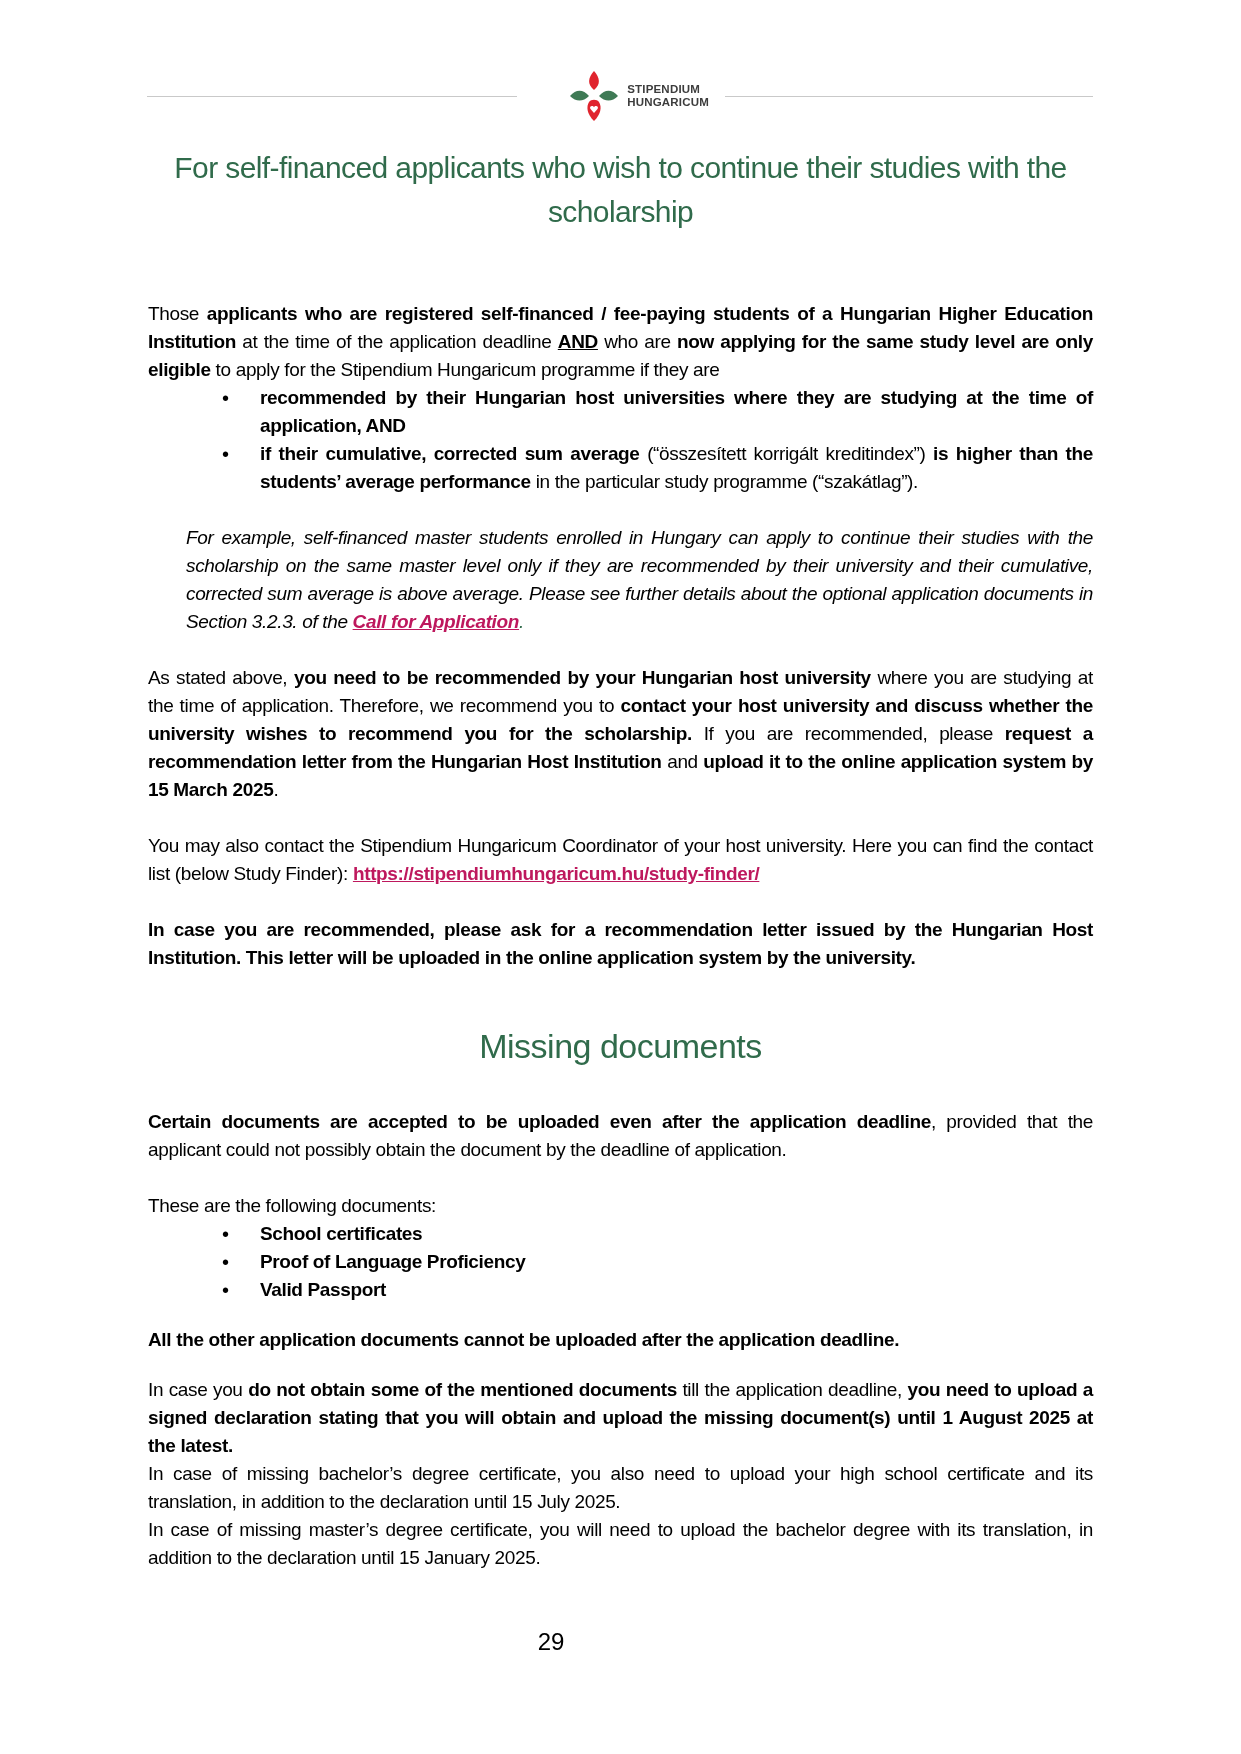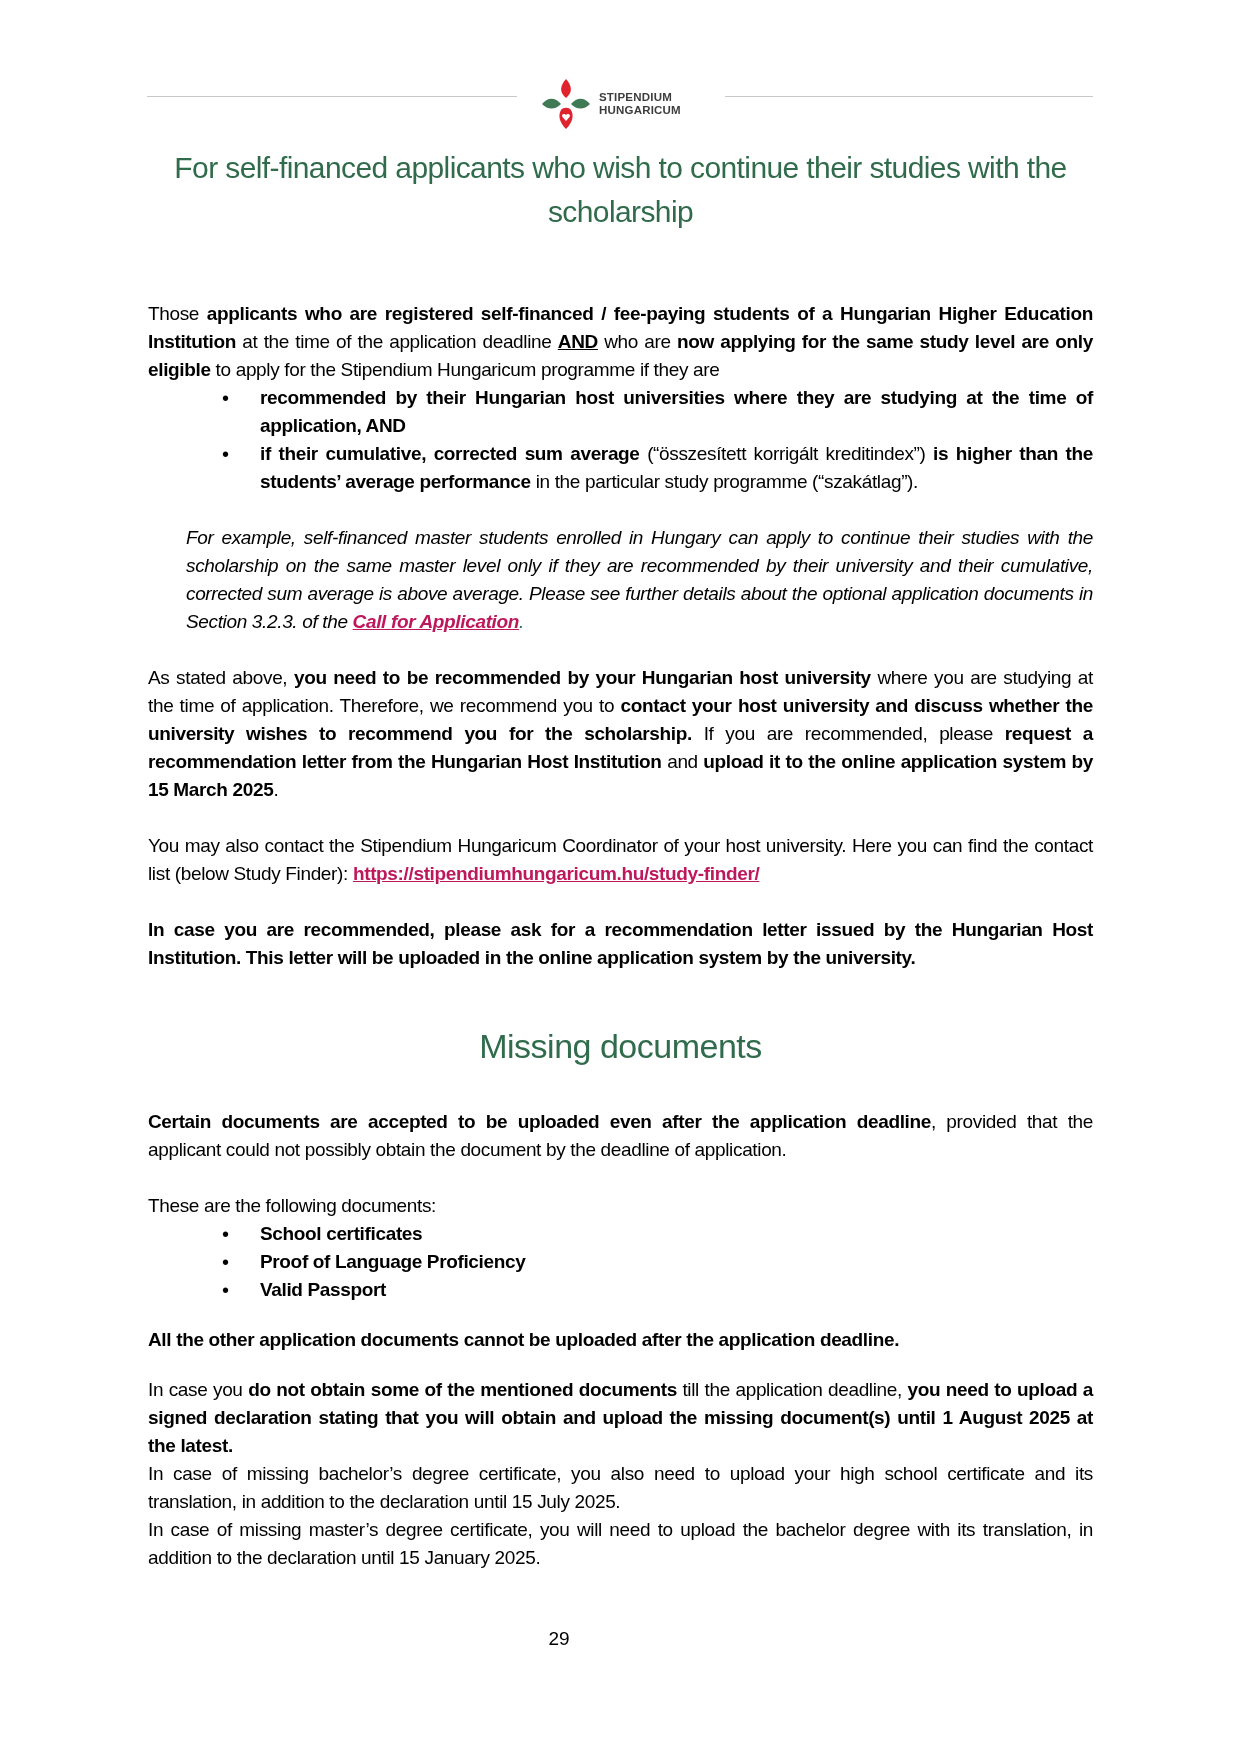--- a/index.html
+++ b/index.html
@@ -3,36 +3,36 @@
 <meta charset="utf-8">
 <style>
   html, body { margin: 0; padding: 0; background: #ffffff; }
   body { width: 1241px; height: 1754px; position: relative; overflow: hidden;
          font-family: "Liberation Sans", sans-serif; color: #000; }
   .page { position: absolute; left: 0; top: 0; width: 1241px; height: 1754px; }
   .header { position: absolute; top: 68px; left: 147px; width: 946px; height: 56px; }
   .rule { position: absolute; top: 28px; height: 1px; background: #c9c9c9; }
   .rule.left { left: 0; width: 370px; }
   .rule.right { left: 578px; width: 368px; }
-  .logo { position: absolute; left: 392px; top: 10px; width: 170px; height: 52px; display: flex; align-items: center; }
+  .logo { position: absolute; left: 392px; top: 2px; width: 170px; height: 52px; display: flex; align-items: center; justify-content: flex-end; }
   .logo svg { width: 54px; height: 54px; }
   .logo-text { margin-left: 6px; font-weight: bold; font-size: 11.5px; line-height: 13px; color: #3d3d3d; letter-spacing: 0.2px; }
   .content { position: absolute; left: 148px; top: 146px; width: 945px; }
   h1 { margin: 0; font-weight: normal; color: #306b4b; font-family: "Liberation Sans Narrow", "Liberation Sans", sans-serif; text-align: center; }
   .h-self { font-size: 30px; line-height: 44px; letter-spacing: -0.6px; }
   .h-missing { font-size: 34px; line-height: 44px; letter-spacing: -0.5px; }
   p { margin: 0; font-size: 19px; line-height: 28px; text-align: justify; letter-spacing: -0.35px; }
   b { font-weight: bold; }
   ul.bl { margin: 0; padding: 0; list-style: none; }
   ul.bl li { position: relative; padding-left: 112px; font-size: 19px; line-height: 28px; text-align: justify; letter-spacing: -0.35px; }
   ul.bl li::before { content: "\2022"; position: absolute; left: 74px; top: 0; font-size: 20px; }
   .example { padding-left: 38px; font-style: italic; }
   a.lnk { color: #be185d; font-weight: bold; text-decoration: underline; }
   .u { text-decoration: underline; }
-  .page-num { position: absolute; top: 1628px; left: 16px; width: 1086px; text-align: center; font-size: 19px; }
+  .page-num { position: absolute; top: 1628px; left: 8px; width: 1086px; text-align: center; font-size: 24px; }
 </style>
 </head>
 <body>
 
 <div class="page">
 
   <div class="header">
     <div class="rule left"></div>
     <div class="logo">
       <svg viewBox="0 0 54 54">

